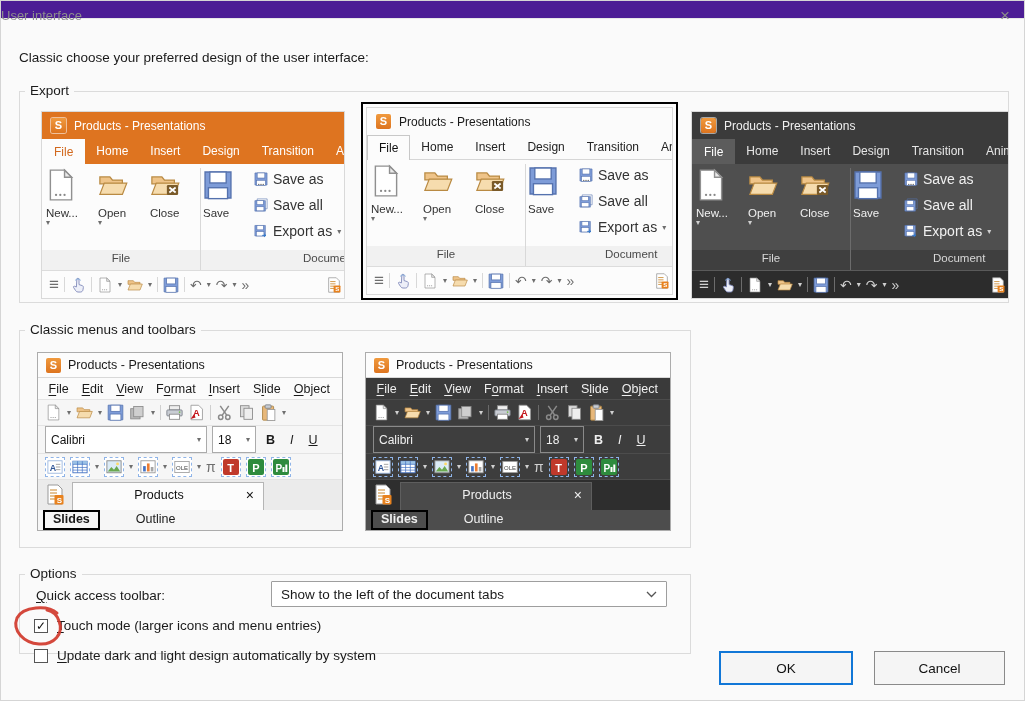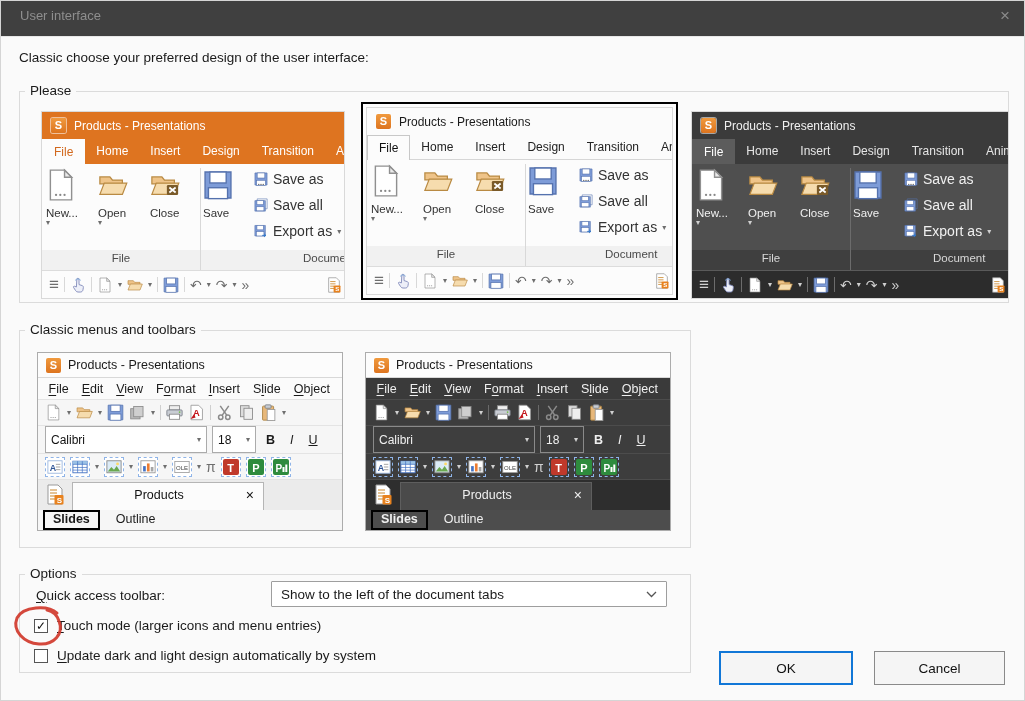--- a/index.html
+++ b/index.html
@@ -1,28 +1,28 @@
 <!DOCTYPE html>
 <html><head>
 <meta charset="utf-8">
 <style>
   html,body{margin:0;padding:0}
   body{width:1025px;height:701px;position:relative;background:#FAFAFA;
        font-family:"Liberation Sans",sans-serif;color:#1a1a1a;overflow:hidden;
        border:1px solid #D5D5D5;box-sizing:border-box}
-  .titlebar{position:absolute;left:0;top:0;width:100%;height:36px;background:#404040;
+  .titlebar{position:absolute;left:0;top:0;width:100%;height:18px;background:#4c1d95;
             border-bottom:1px solid #E7E7E7;box-sizing:border-box;color:#8E8E8E;
-            font-size:13px;line-height:29px;padding-left:19px}
+            font-size:13px;line-height:29px;padding-left:0}
   .closex{position:absolute;right:14px;top:0;color:#8A8A8A;font-size:17px;line-height:29px;cursor:default}
   .intro{position:absolute;left:18px;top:49px;font-size:13.5px}
   .groupbox{position:absolute;border:1px solid #DBDBDB;box-sizing:border-box}
   .glabel{position:absolute;top:-9px;left:5px;background:#FAFAFA;padding:0 5px;font-size:13.5px}
   .gb-ribbon{left:18px;top:90px;width:990px;height:212px}
   .gb-classic{left:18px;top:329px;width:672px;height:218px}
-  .gb-options{left:18px;top:573px;width:672px;height:99px}
+  .gb-options{left:18px;top:573px;width:672px;height:80px}
 
   
   .rp{position:absolute;width:302px;height:186px;overflow:hidden;background:var(--body);
       border:1px solid #D9D9D9;box-sizing:content-box;font-size:12px;
       --title:#FBFBFB;--titleText:#1a1a1a;--tabs:#FBFBFB;--tabText:#222;--tabLine:transparent;
       --activeBg:#FCFCFC;--activeText:#111;--activeBorder:transparent;--body:#FCFCFC;
       --band:#F1F1F1;--bandText:#4a4a4a;--strip:#FCFCFC;--sep:#D8D8D8;--line:#DCDCDC;
       --icoText:#6E6E6E;--labelText:#333}
   .theme-colored{--title:#DE7420;--titleText:#FFF;--tabs:#DE7420;--tabText:#FFF;
       --activeBg:#FCFCFC;--activeText:#D2691E}
@@ -82,21 +82,21 @@
          display:flex;align-items:center;justify-content:space-between;padding:0 5px;font-size:12px;box-sizing:border-box}
   .combo-font{width:162px}.combo-size{width:44px}
   .fmtB{font-weight:bold}.fmtI{font-style:italic}.fmtU{text-decoration:underline}
   .fmt{color:var(--menuText);font-size:12.5px;padding:0 5px}
   .cdoc{height:30px;background:var(--docband);position:relative}
   .cdoc .ico{position:absolute;left:8px;top:4px;width:18px;height:21px}
   .cdtab{position:absolute;left:34px;top:2px;width:192px;height:28px;background:var(--tabBg);
          border:1px solid var(--tabBorder);border-bottom:none;box-sizing:border-box;color:var(--tabText)}
   .cdtab .tlabel{position:absolute;left:12px;right:30px;text-align:center;top:5px}
   .cdtab .tclose{position:absolute;right:9px;top:4px;font-size:14px;color:var(--tabText)}
-  .cview{height:20px;background:var(--view);display:flex;gap:8px;padding-left:5px;color:var(--menuText)}
+  .cview{height:20px;background:var(--view);display:flex;gap:28px;padding-left:5px;color:var(--menuText)}
   .vtab{padding:2px 8px 4px}
   .vtab.vactive{border:2px solid #000;font-weight:bold;padding:0 8px 4px;background:var(--view)}
 
   
   .opt-label{position:absolute;left:16px;top:13px;font-size:13.5px}
   .dropdown{position:absolute;left:251px;top:6px;width:396px;height:26px;background:#FFF;
             border:1px solid #9E9E9E;border-radius:1px;box-sizing:border-box;display:flex;
             align-items:center;justify-content:space-between;padding:0 9px;font-size:13.5px}
   .chk-row{position:absolute;left:14px;display:flex;align-items:center;gap:9px;font-size:13.5px}
   .chk{width:14px;height:14px;border:1px solid #555;background:#FFF;box-sizing:border-box;
@@ -114,21 +114,21 @@
 <body>
 
 <div class="titlebar">
   <span>User interface</span>
   <span class="closex">×</span>
 </div>
 
 <div class="intro">Classic choose your preferred design of the user interface:</div>
 
 <div class="groupbox gb-ribbon" id="gb-ribbon">
-  <span class="glabel">Please</span>
+  <span class="glabel">Export</span>
 <div class="rp theme-colored" style="width: 302px; left: 21px; top: 19px;">
       <div class="rtitle">
         <span class="slogo">S</span>
         <span>Products - Presentations</span>
       </div>
       <div class="rtabs">
         <span class="rtab active">File</span>
         <span class="rtab">Home</span>
         <span class="rtab">Insert</span>
         <span class="rtab">Design</span>

